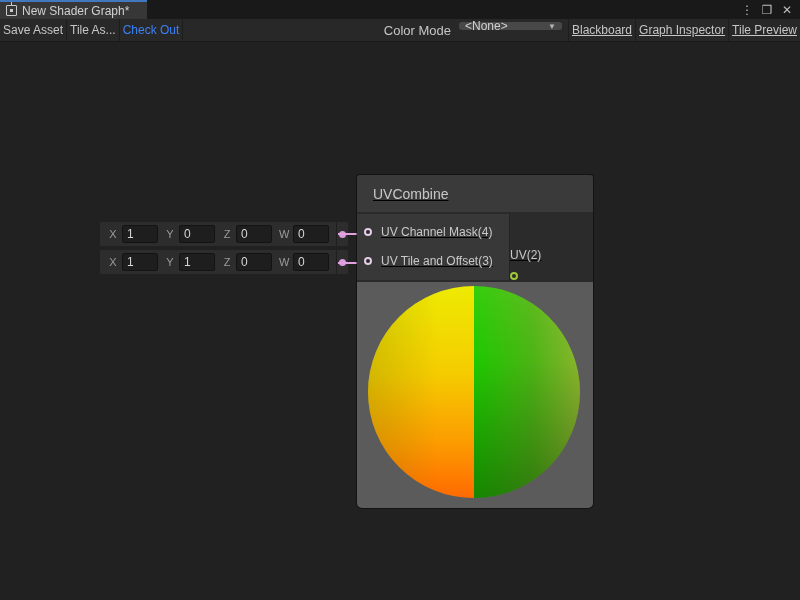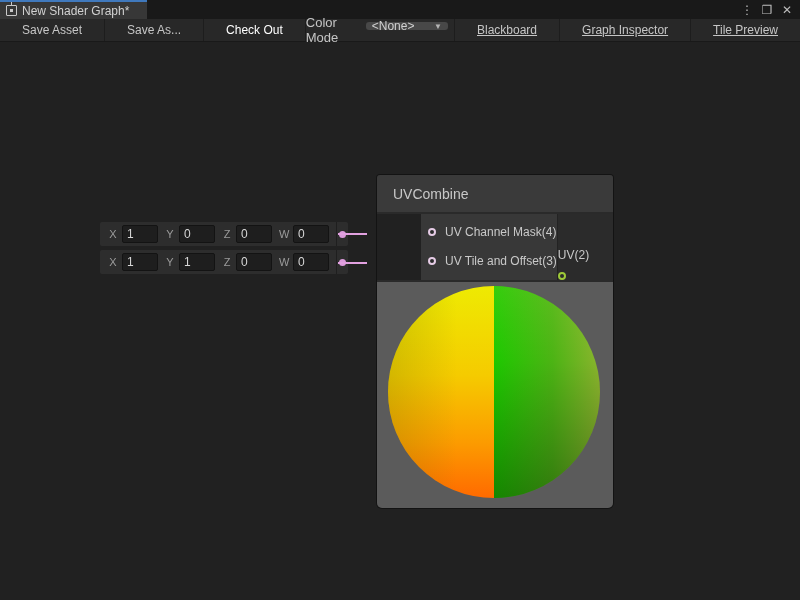--- a/index.html
+++ b/index.html
@@ -19,24 +19,24 @@
     background:#c9c9c9; }
   .tab-title { font-size:12px; color:#d2d2d2; white-space:nowrap; }
   .win-controls { margin-left:auto; display:flex; align-items:center; gap:6px;
     padding-right:6px; color:#bdbdbd; }
   .win-controls span { font-size:12px; width:14px; text-align:center; cursor:pointer; }
 
   
   .toolbar { position:absolute; left:0; top:19px; width:800px; height:23px;
     background:#282828; border-bottom:1px solid #191919; display:flex; align-items:stretch; }
   .tbtn { background:none; border:none; border-right:1px solid #1d1d1d;
-    color:#c6c6c6; font-size:12px; font-family:inherit; padding:0 22px;
+    color:#c6c6c6; font-size:12px; font-family:inherit; padding:0 3px;
     display:flex; align-items:center; cursor:pointer; white-space:nowrap;text-align:center; }
   .tbtn.right { border-right:none; border-left:1px solid #1d1d1d;text-decoration:underline; }
-  .tbtn.disabled { color:#ffffff; cursor:default; }
+  .tbtn.disabled { color:#3b82f6; cursor:default; }
   .cm-label { margin-left:auto; color:#c6c6c6; font-size:13px; display:flex;
     align-items:center; padding:0 8px 0 0; }
   .dropdown { width:103px; margin:3px 6px 11px 0; background:#484848; border-radius:3px;
     display:flex; align-items:center; padding:0 6px; color:#d0d0d0; font-size:12px;
     cursor:pointer; }
   .dropdown .arrow { margin-left:auto; font-size:8px; color:#b5b5b5; }
 
   
   .canvas { position:absolute; left:0; top:42px; width:800px; height:558px;
     background:#212121; }
@@ -50,27 +50,27 @@
     border-radius:2px; color:#d6d6d6; font-size:12px; font-family:inherit;
     padding:0 4px; margin-right:7px; }
   .portcell { margin-left:auto; width:21px; height:24px; border-left:1px solid #1f1f1f;
     display:flex; align-items:center; justify-content:center; }
   .pdot { width:7px; height:7px; border-radius:50%; background:#dc9bdc; cursor:pointer; }
 
   
   .edge { position:absolute; height:2px; background:#e2a1e0; }
 
   
-  .node { position:absolute; left:377px; top:133px; width:236px;
-    border-radius:3px 3px 5px 5px; box-shadow:0 0 0 1px rgba(0,0,0,0.4); }
+  .node { position:absolute; left:357px; top:133px; width:236px;
+    border-radius:3px 3px 5px 5px; box-shadow:0 0 0 1px rgba(0,0,0,0.4);text-decoration:underline; }
   .node-header { height:39px; background:#3a3a3a; border-radius:3px 3px 0 0;
     display:flex; align-items:center; padding-left:16px; border-bottom:2px solid #2a2a2a; }
   .node-title { font-size:14px; color:#c8c8c8; }
   .node-body { height:66px; display:flex; }
-  .node-inputs { flex:1; background:#383838; padding-top:3px;margin-left:44px; }
+  .node-inputs { flex:1; background:#383838; padding-top:3px; }
   .port-row { height:29px; display:flex; align-items:center; padding-left:7px; }
   .iport { width:8px; height:8px; border:2px solid #e6cce6; border-radius:50%;
     background:#2a2a2a; margin-right:9px; flex:0 0 auto; cursor:pointer; }
   .plabel { font-size:12px; color:#c9c9c9; white-space:nowrap; }
   .node-output { width:84px; background:#2b2b2b; border-left:1px solid #232323;
     display:flex; align-items:flex-start; justify-content:flex-end;
     padding:11px 8px 0 0; gap:7px;flex-direction:column; }
   .oport { width:8px; height:8px; border:2px solid #9dc938; border-radius:50%;
     background:#2b2b2b; margin-top:3px; flex:0 0 auto; cursor:pointer; }
   .node-preview { height:228px; background:#5b5b5b; border-radius:0 0 5px 5px;
@@ -96,21 +96,21 @@
   </div>
   <div class="win-controls">
     <span>⋮</span>
     <span>❐</span>
     <span>✕</span>
   </div>
 </div>
 
 <div class="toolbar">
   <button class="tbtn">Save Asset</button>
-  <button class="tbtn">Save As...</button>
+  <button class="tbtn">Tile As...</button>
   <button class="tbtn disabled">Check Out</button>
   <span class="cm-label">Color Mode</span>
   <div class="dropdown">
     <span>&lt;None&gt;</span>
     <span class="arrow">▼</span>
   </div>
   <button class="tbtn right">Blackboard</button>
   <button class="tbtn right">Graph Inspector</button>
   <button class="tbtn right">Tile Preview</button>
 </div>

